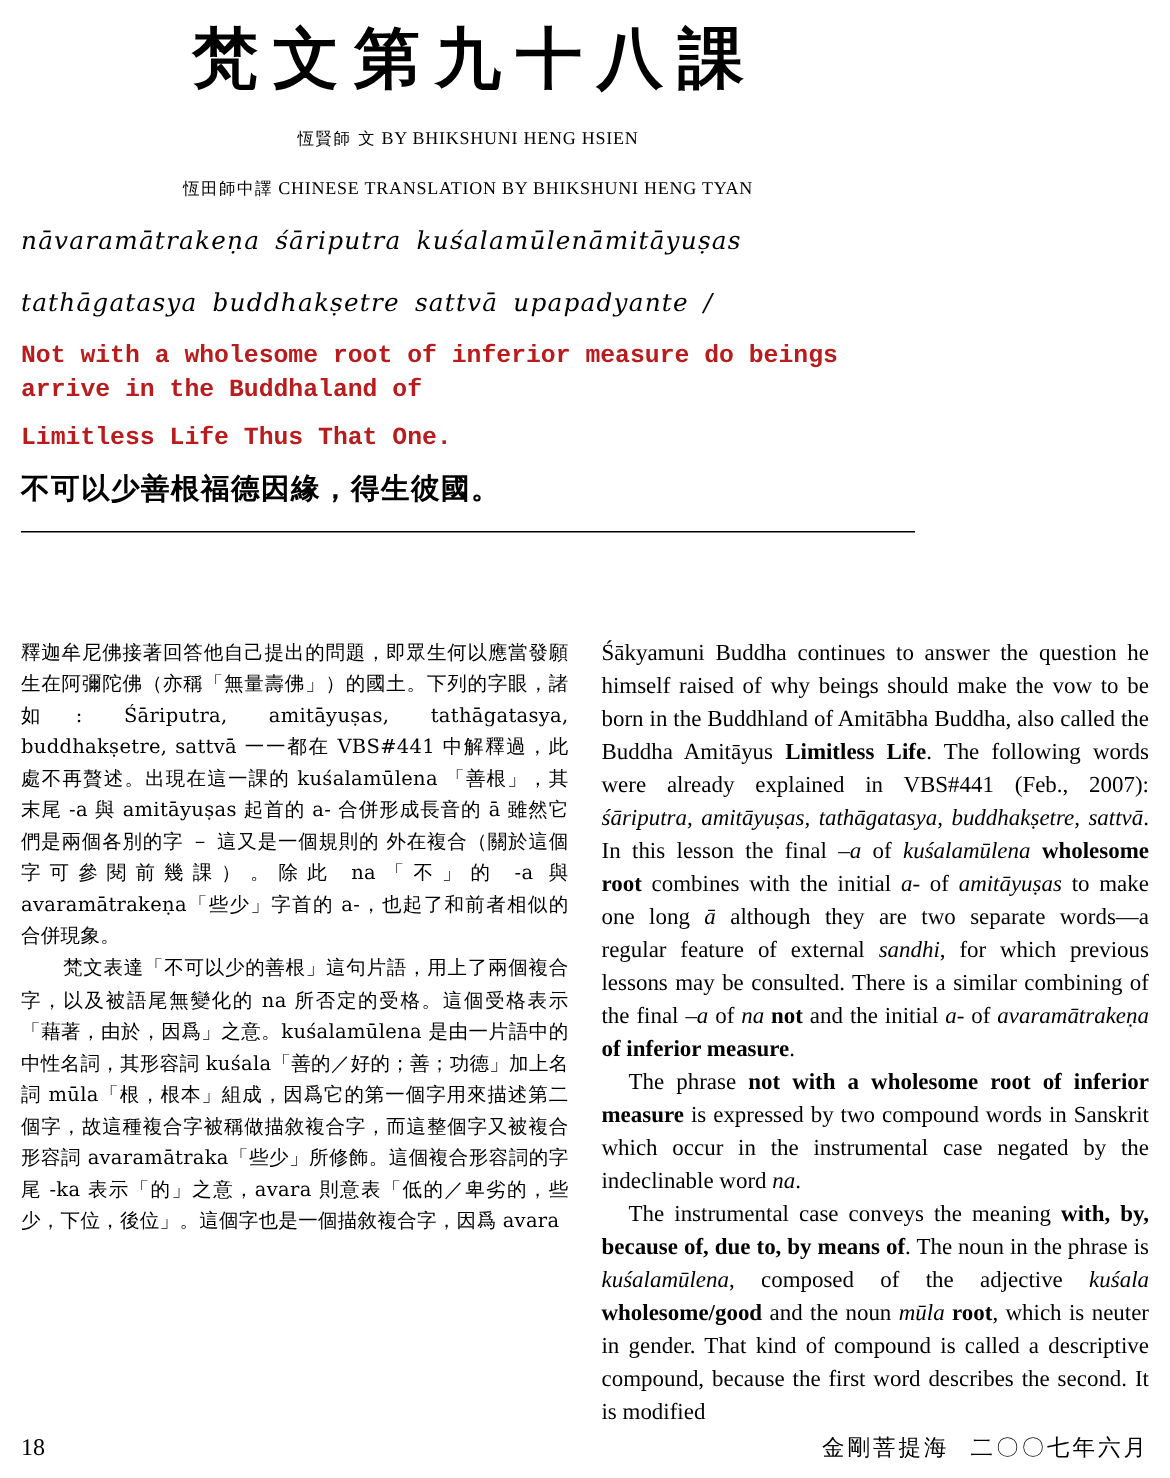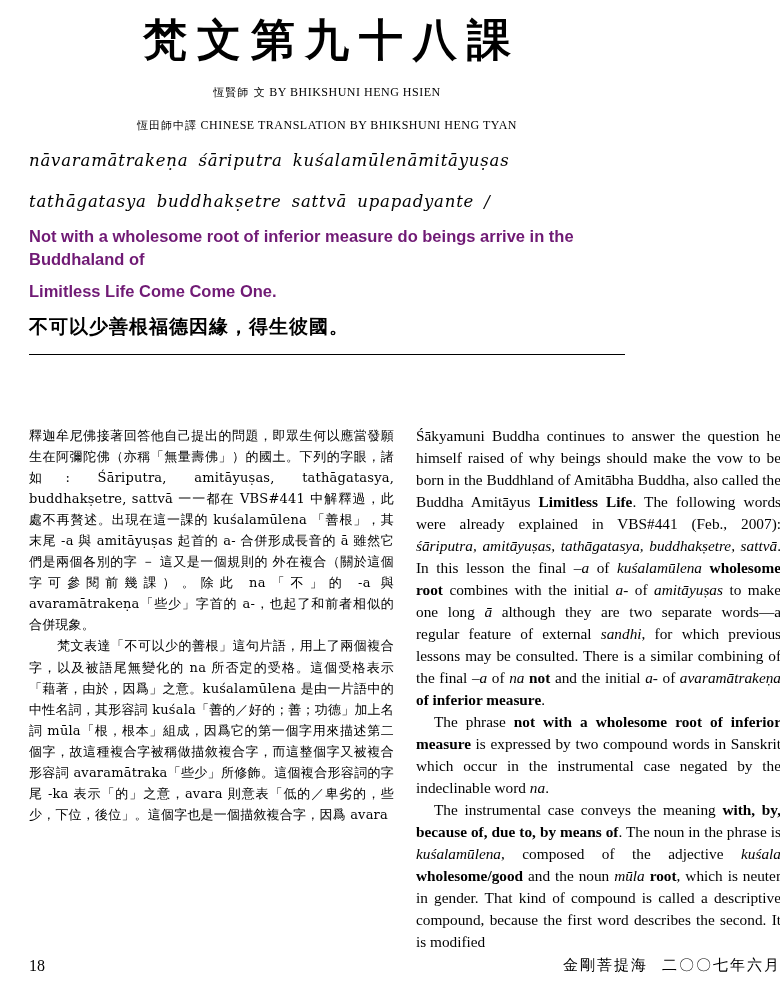--- a/index.html
+++ b/index.html
@@ -10,21 +10,21 @@
   body {
     width: 780px;
     height: 985px;
     position: relative;
     font-family: "Liberation Serif", serif;
     color: #111;
     overflow: hidden;
   }
   .page {
     position: absolute;
-    left: 15px; top: 0;
+    left: 0; top: 0;
     width: 624px;
     height: 985px;
   }
 
   
   .header {
     padding-top: 12px;
     text-align: center;
   }
   .cjk-title {
@@ -78,26 +78,26 @@
     font-family: "DejaVu Serif", "Liberation Serif", serif;
     font-style: italic;
     font-size: 16.5px;
     line-height: 1.75;
     margin-top: 12px;
     letter-spacing: 0.8px;
     word-spacing: 4px;
     color: #000;
   }
   .eng-trans {
-    font-family: Liberation Sans, sans-serif;
+    font-family: Liberation Mono, monospace;
     font-weight: 700;
     font-size: 16.5px;
     line-height: 1.42;
     margin-top: 8px;
-    color: #701a75;
+    color: #b91c1c;
   }
   .cjk-trans {
     font-family: "DejaVu Serif", "Liberation Serif", serif;
     font-weight: 700;
     font-size: 19px;
     line-height: 1.4;
     margin-top: 10px;
     letter-spacing: 1px;
     color: #000;
   }
@@ -188,21 +188,21 @@
     <div class="byline">
       <span class="cjk">恆田師中譯</span>
       <span class="lat">CHINESE TRANSLATION BY BHIKSHUNI HENG TYAN</span>
     </div>
   </div>
 
   <div class="sutra">
     <div class="translit">nāvaramātrakeṇa  śāriputra  kuśalamūlenāmitāyuṣas</div>
     <div class="translit">tathāgatasya buddhakṣetre sattvā upapadyante /</div>
     <div class="eng-trans">Not with a wholesome root of inferior measure do beings arrive in the Buddhaland of</div>
-    <div class="eng-trans">Limitless Life Come Come One.</div>
+    <div class="eng-trans">Limitless Life Thus That One.</div>
     <div class="cjk-trans">不可以少善根福德因緣，得生彼國。</div>
   </div>
 
   <hr class="rule">
 
   <div class="columns">
     <div class="col col-cjk">
       <p>釋迦牟尼佛接著回答他自己提出的問題，即眾生何以應當發願生在阿彌陀佛（亦稱「無量壽佛」）的國土。下列的字眼，諸如: Śāriputra, amitāyuṣas, tathāgatasya, buddhakṣetre, sattvā 一一都在 VBS#441 中解釋過，此處不再贅述。出現在這一課的 kuśalamūlena 「善根」，其末尾 -a 與 amitāyuṣas 起首的 a- 合併形成長音的 ā 雖然它們是兩個各別的字 － 這又是一個規則的 外在複合（關於這個字可參閱前幾課）。除此 na「不」的 -a 與 avaramātrakeṇa「些少」字首的 a-，也起了和前者相似的合併現象。</p>
       <p class="indent">梵文表達「不可以少的善根」這句片語，用上了兩個複合字，以及被語尾無變化的 na 所否定的受格。這個受格表示「藉著，由於，因爲」之意。kuśalamūlena 是由一片語中的中性名詞，其形容詞 kuśala「善的／好的；善；功德」加上名詞 mūla「根，根本」組成，因爲它的第一個字用來描述第二個字，故這種複合字被稱做描敘複合字，而這整個字又被複合形容詞 avaramātraka「些少」所修飾。這個複合形容詞的字尾 -ka 表示「的」之意，avara 則意表「低的／卑劣的，些少，下位，後位」。這個字也是一個描敘複合字，因爲 avara</p>
     </div>

